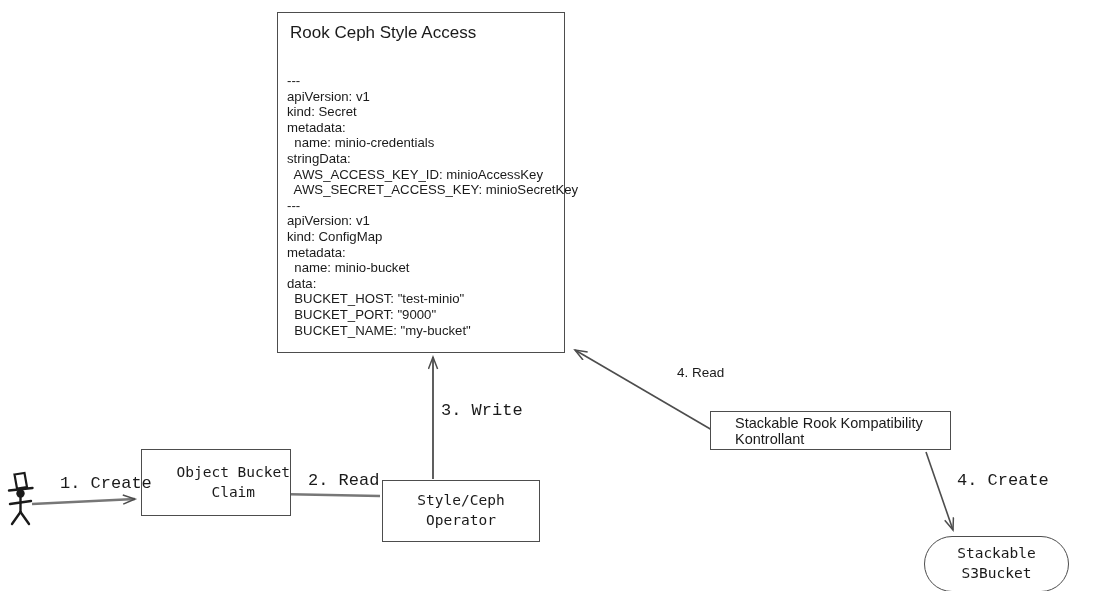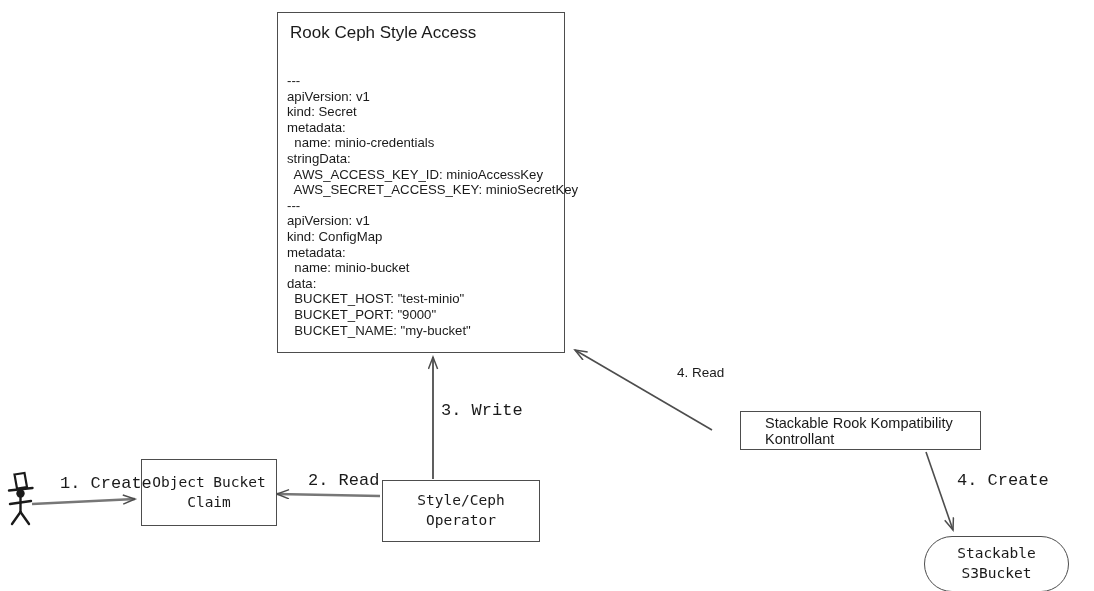--- a/index.html
+++ b/index.html
@@ -76,32 +76,33 @@
     right: 2px;
     font-family: "Liberation Sans", sans-serif;
     font-size: 13.2px;
     line-height: 15.6px;
     color: #1a1a1a;
     white-space: pre;
   }
   
   #obc-box {
     left: 141px;
-    top: 459px;
-    width: 136px;
+    top: 449px;
+    width: 150px;
     height: 67px;
+    justify-content: flex-end;
   }
   #operator-box {
     left: 382px;
     top: 480px;
     width: 158px;
     height: 62px;
   }
   #kontrollant-box {
-    left: 740px;
+    left: 710px;
     top: 411px;
     width: 241px;
     height: 39px;
     padding-left: 24px;
   }
   #s3bucket-box {
     left: 924px;
     top: 536px;
     width: 145px;
     height: 56px;

